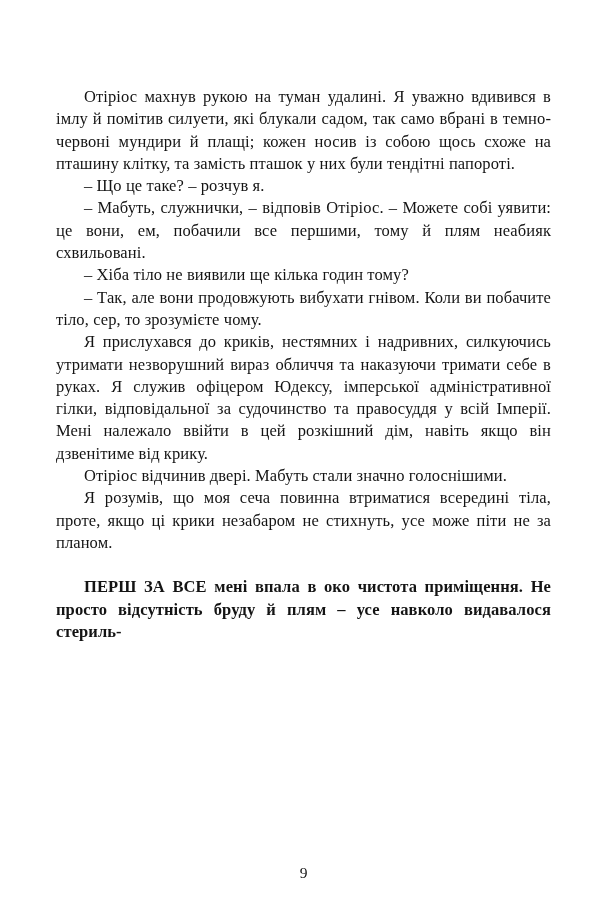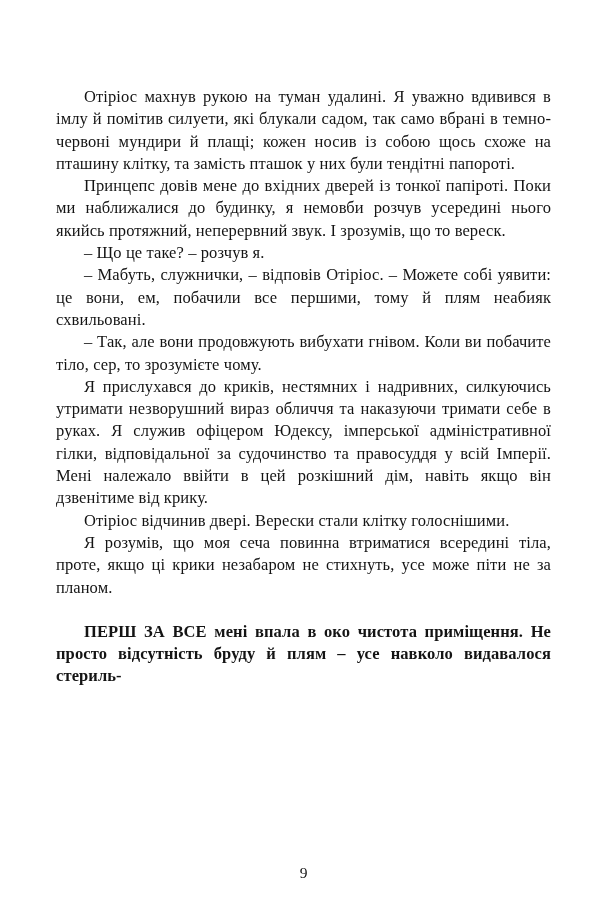--- a/index.html
+++ b/index.html
@@ -43,23 +43,23 @@
     font-size: 15.5px;
     color: #141414;
   }
 </style>
 </head>
 <body>
 
 <div class="page">
   <div class="text-block">
     <p class="para">Отіріос махнув рукою на туман удалині. Я уважно вдивився в імлу й помітив силуети, які блукали садом, так само вбрані в темно-червоні мундири й плащі; кожен носив із собою щось схоже на пташину клітку, та замість пташок у них були тендітні папороті.</p>
-    <p class="para">Принцепс довів мене до вхідних дверей із тонкої папіроті. Поки ми наближалися до будинку, я немовби розчув усередині нього якийсь протяжний, неперервний звук. І зрозумів, що то вереск.</p>
     <p class="para">– Що це таке? – розчув я.</p>
     <p class="para">– Мабуть, служнички, – відповів Отіріос. – Можете собі уявити: це вони, ем, побачили все першими, тому й плям неабияк схвильовані.</p>
+    <p class="para">– Хіба тіло не виявили ще кілька годин тому?</p>
     <p class="para">– Так, але вони продовжують вибухати гнівом. Коли ви побачите тіло, сер, то зрозумієте чому.</p>
     <p class="para">Я прислухався до криків, нестямних і надривних, силкуючись утримати незворушний вираз обличчя та наказуючи тримати себе в руках. Я служив офіцером Юдексу, імперської адміністративної гілки, відповідальної за судочинство та правосуддя у всій Імперії. Мені належало ввійти в цей розкішний дім, навіть якщо він дзвенітиме від крику.</p>
-    <p class="para">Отіріос відчинив двері. Верески стали клітку голоснішими.</p>
+    <p class="para">Отіріос відчинив двері. Мабуть стали значно голоснішими.</p>
     <p class="para">Я розумів, що моя сеча повинна втриматися всередині тіла, проте, якщо ці крики незабаром не стихнуть, усе може піти не за планом.</p>
     <p class="para section-start">ПЕРШ ЗА ВСЕ мені впала в око чистота приміщення. Не просто відсутність бруду й плям – усе навколо видавалося стериль-</p>
   </div>
   <div class="page-number">9</div>
 </div>
 
 </body></html>

